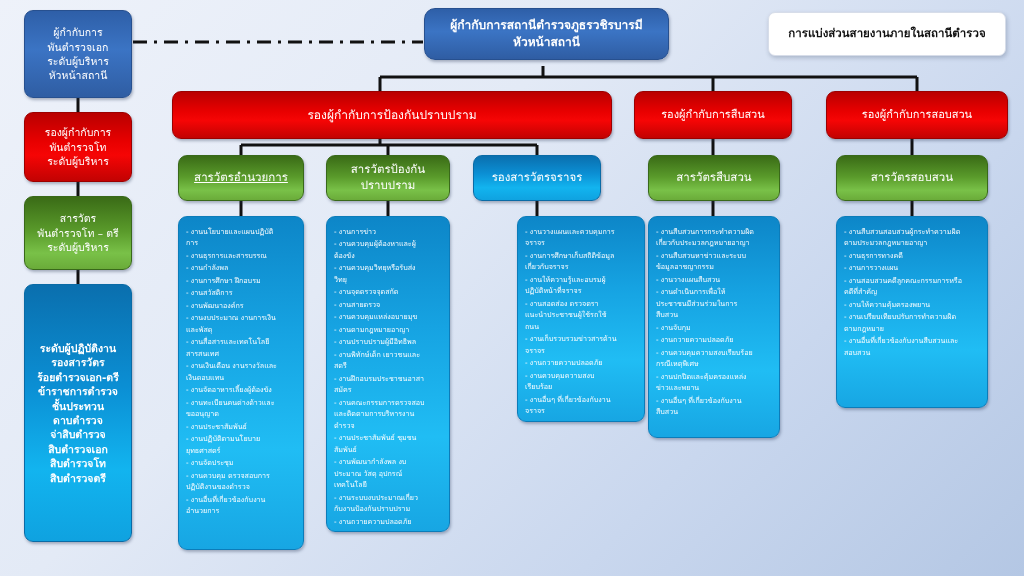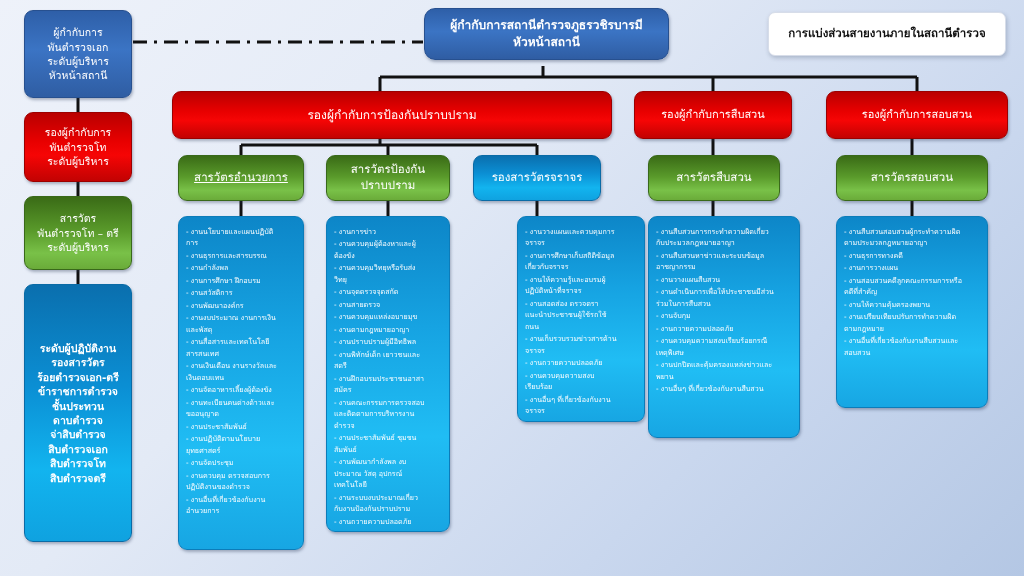--- a/index.html
+++ b/index.html
@@ -111,21 +111,21 @@
     text-align: left;
     box-shadow: 1px 2px 3px rgba(40,55,85,0.35);
     overflow: hidden;
   }
   .duty-panel ul { list-style: none; }
   .duty-panel li { margin: 0 0 1px 0; }
 
   #duty-1 { left: 178px; top: 216px; width: 126px; height: 334px; }
   #duty-2 { left: 326px; top: 216px; width: 124px; height: 316px; }
   #duty-3 { left: 473px; top: 216px; width: 128px; height: 206px; margin-left: 44px; }
-  #duty-4 { left: 648px; top: 216px; width: 152px; height: 222px; }
+  #duty-4 { left: 648px; top: 216px; width: 132px; height: 222px; }
   #duty-5 { left: 836px; top: 216px; width: 152px; height: 192px; }
 </style>
 </head>
 <body>
 
 <div id="stage">
 
   <svg id="lines" viewBox="0 0 1024 576" width="1024" height="576" aria-hidden="true">
 
     <line x1="133" y1="42" x2="423" y2="42" stroke="#111111" stroke-width="3" stroke-dasharray="14 7 3 7"></line>

